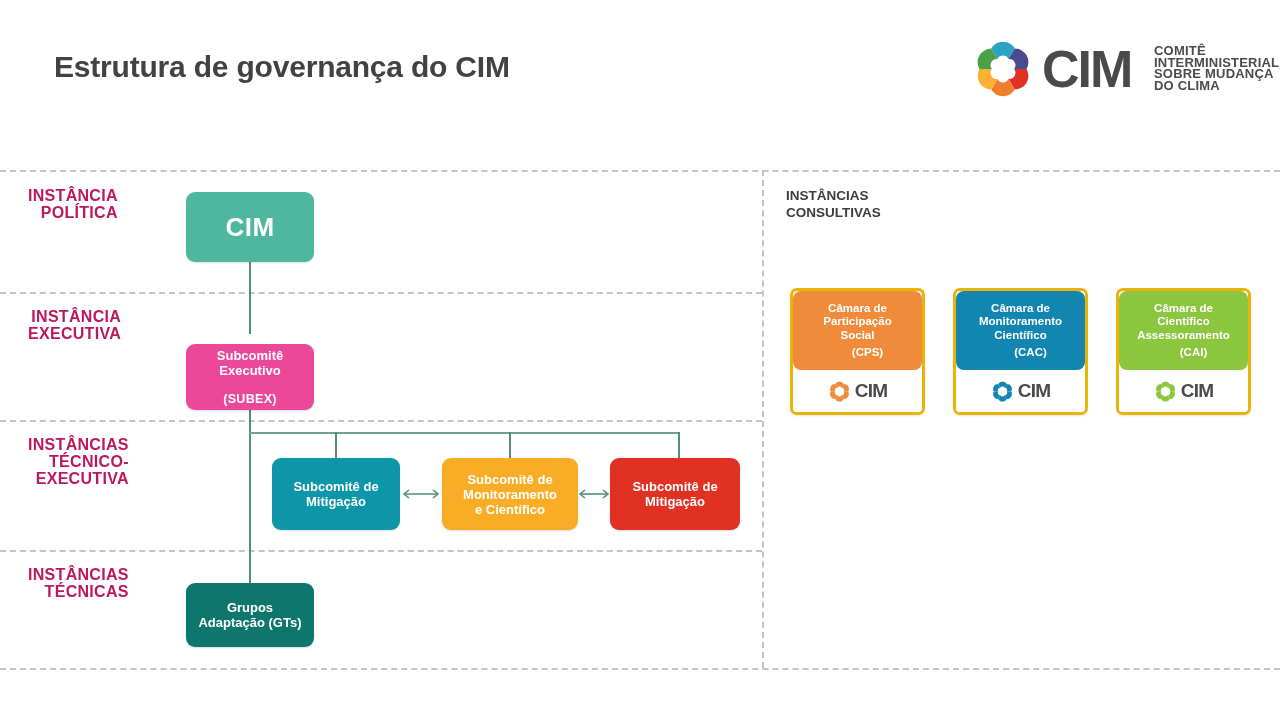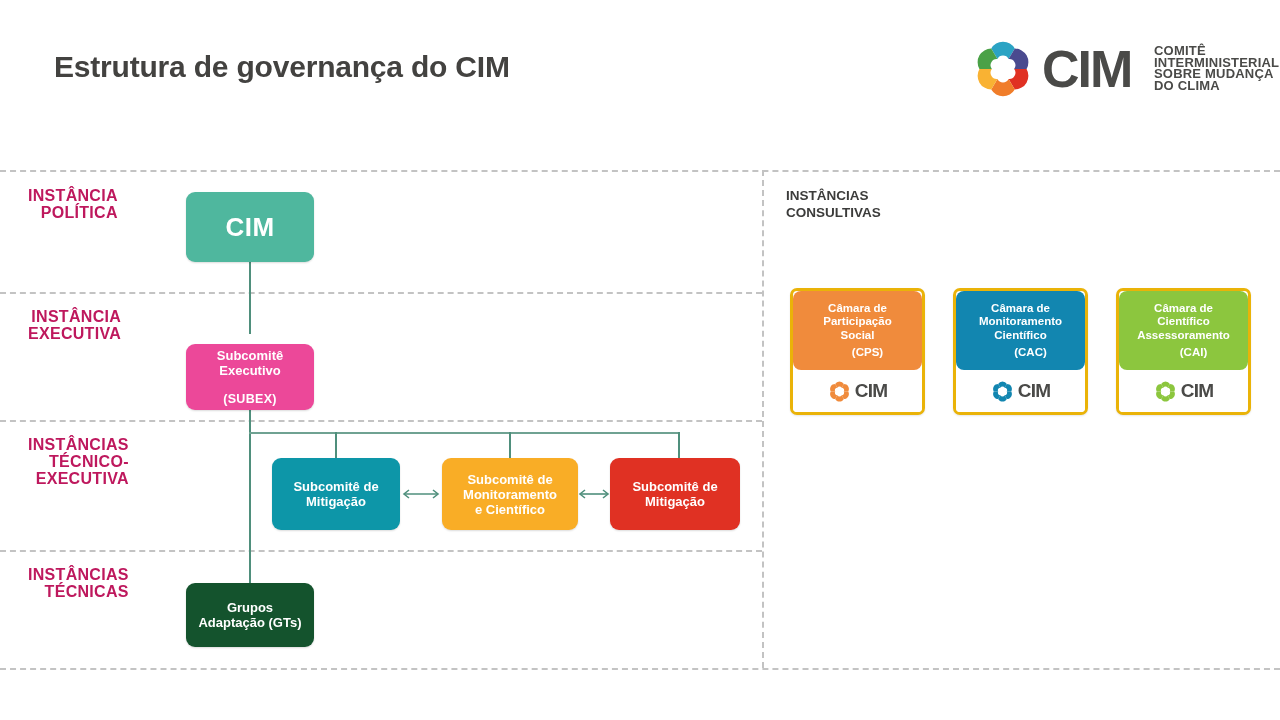--- a/index.html
+++ b/index.html
@@ -193,21 +193,21 @@
     <span class="ln">Subcomitê de</span>
     <span class="ln">Monitoramento</span>
     <span class="ln">e Científico</span>
   </div>
 
   <div class="node" style="left:610px; top:458px; width:130px; height:72px; background:#e03123;">
     <span class="ln">Subcomitê de</span>
     <span class="ln">Mitigação</span>
   </div>
 
-  <div class="node" style="left:186px; top:583px; width:128px; height:64px; background:#14532d;">
+  <div class="node" style="left:186px; top:583px; width:128px; height:64px; background:#0f766e;">
     <span class="ln">Grupos</span>
     <span class="ln">Adaptação (GTs)</span>
   </div>
 
   <div class="panel-title" style="left:786px; top:187px;">
     <div>INSTÂNCIAS</div>
     <div>CONSULTIVAS</div>
   </div>
 
   <div class="card" style="left:790px; top:288px;">

